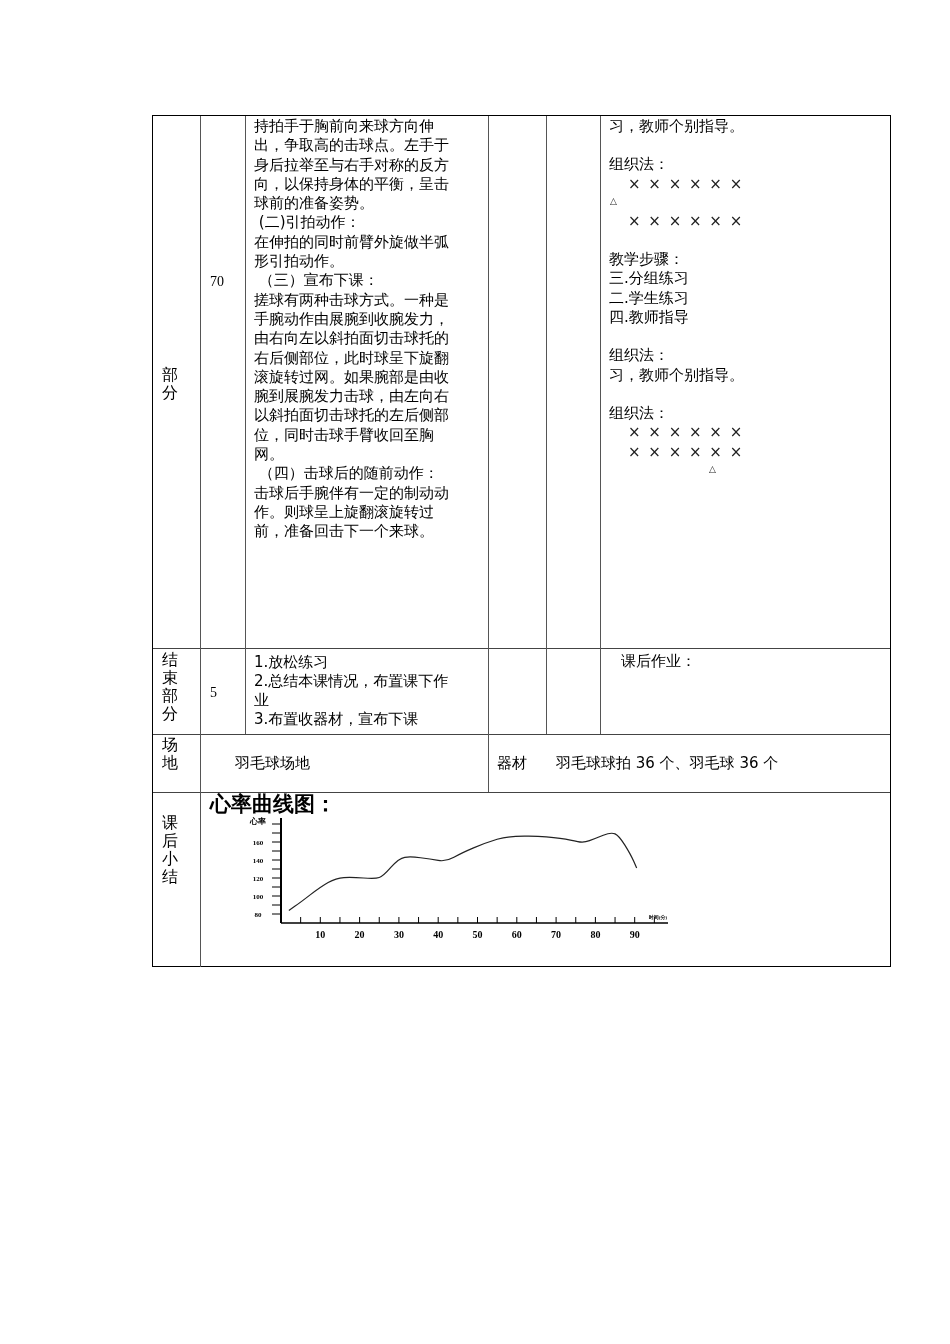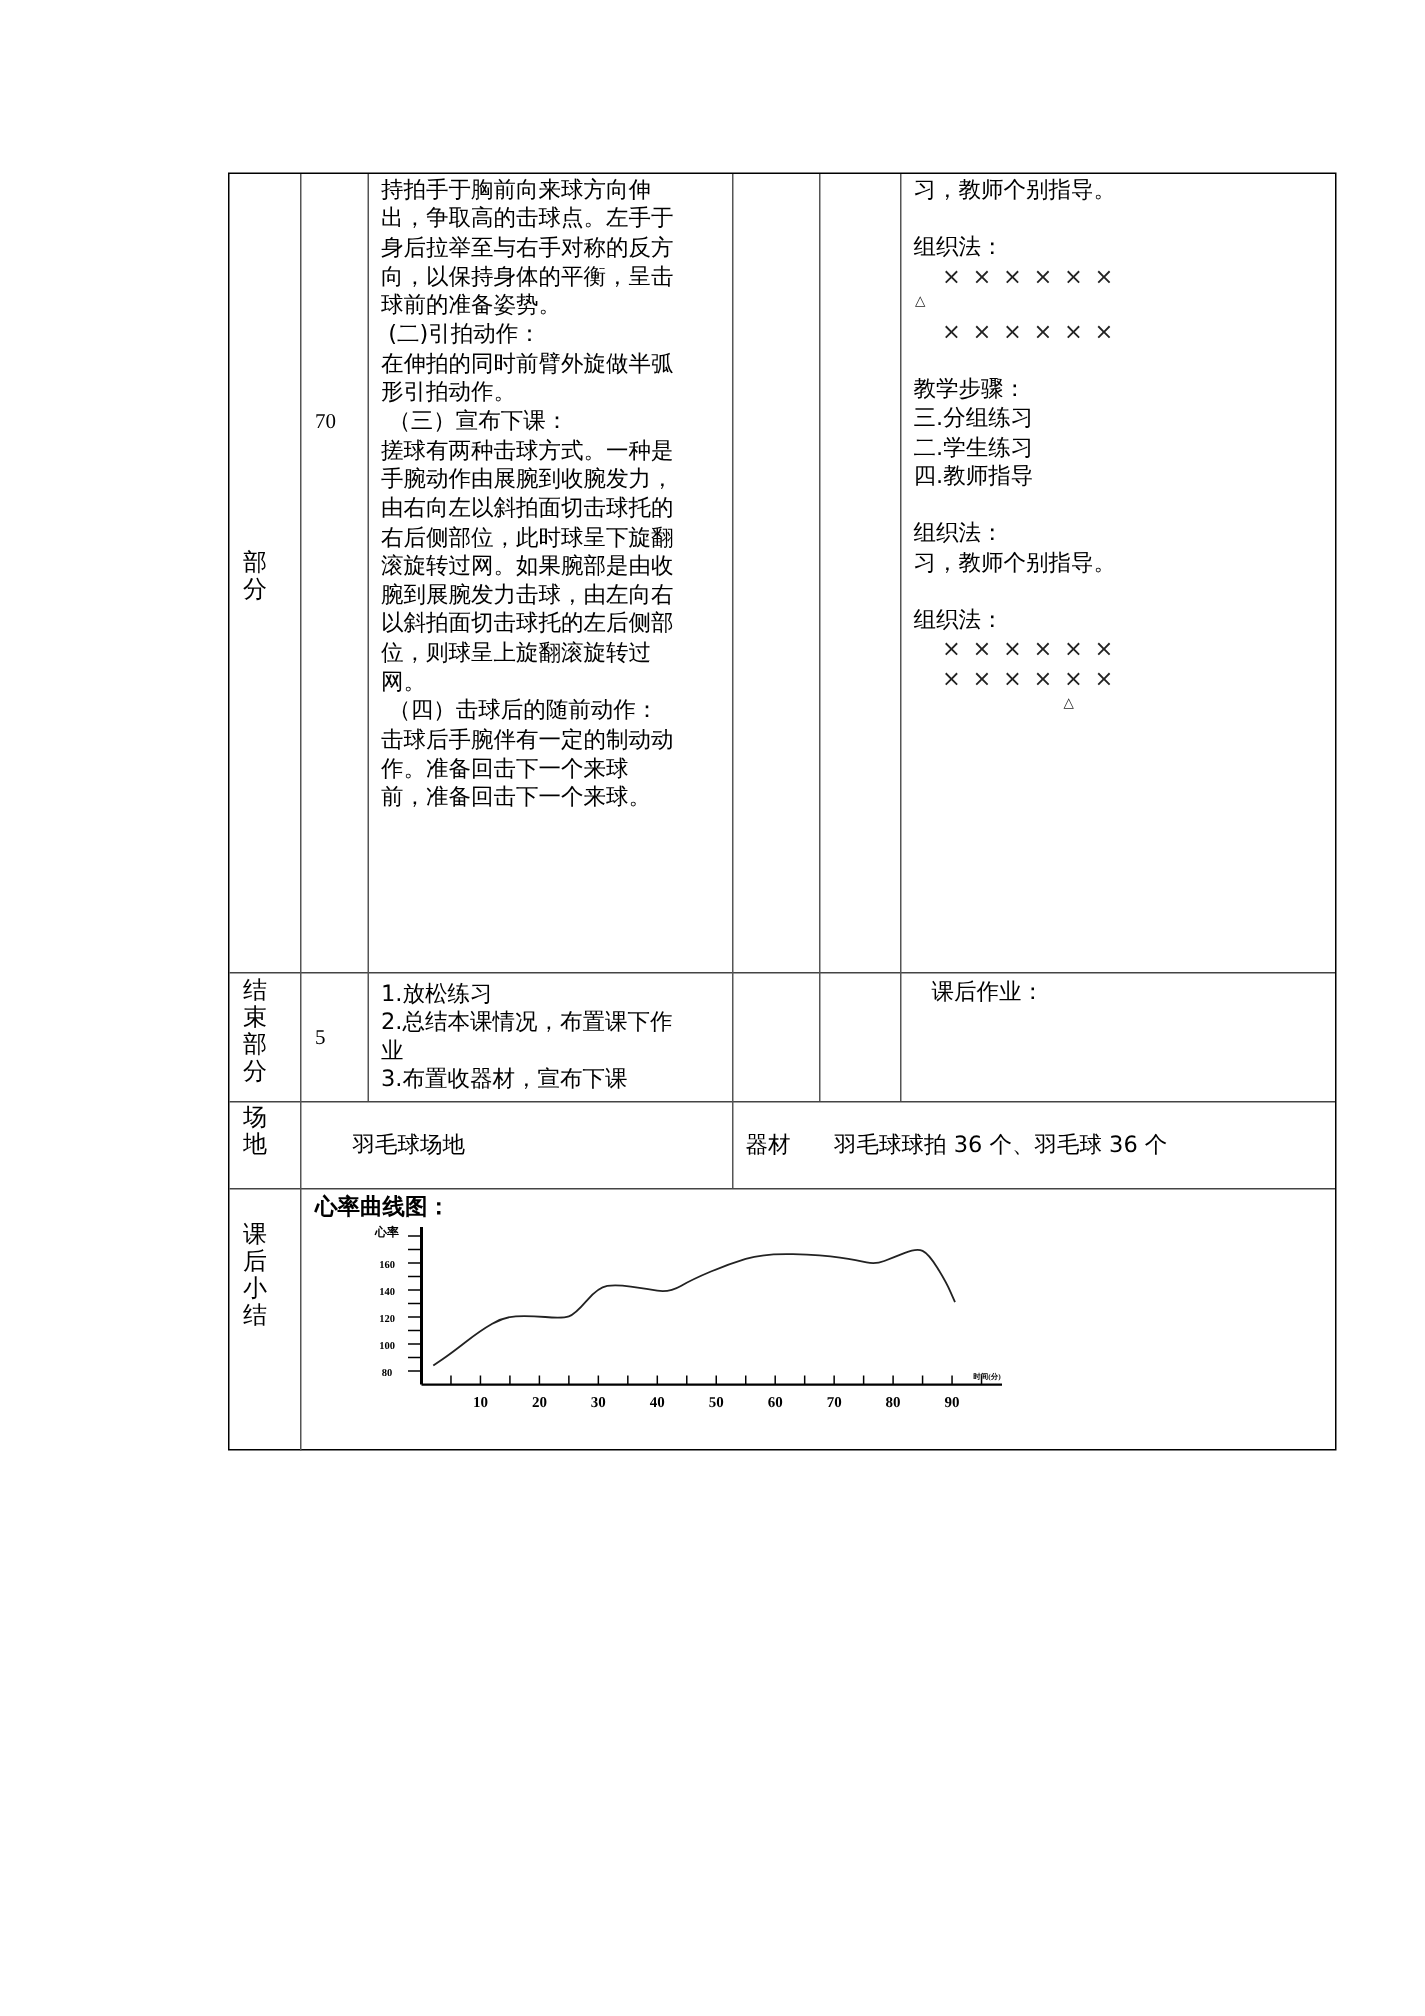--- a/index.html
+++ b/index.html
@@ -8,21 +8,21 @@
   .tbl { position: absolute; left: 152px; top: 115px; width: 739px;
          border: 1px solid #000; box-sizing: border-box; }
   .cell { position: absolute; box-sizing: border-box; font-size: 15px; line-height: 19.3px; }
   .vline { position: absolute; width: 1px; background: #555; }
   .hline { position: absolute; height: 1px; background: #444; left: 0; }
   .txt { white-space: pre-wrap; }
   .serif { font-family: "Liberation Serif", serif; font-size: 14px; }
   .vert { font-size: 16px; line-height: 18px; width: 18px; word-break: break-all; }
   .marks { letter-spacing: 0; font-size: 15px; color: #222; }
   .tri { font-size: 9px; line-height: 14px; color: #222; }
-  .chart-title { font-weight: bold; font-size: 15px; }
+  .chart-title { font-weight: bold; font-size: 21px; }
   svg text { font-family: "Liberation Serif", serif; font-weight: bold; }
 </style>
 </head>
 <body>
 
 <div class="tbl" style="height:852px;">
 
   <div class="hline" style="top:532px; width:737px;"></div>
   <div class="hline" style="top:618px; width:737px;"></div>
   <div class="hline" style="top:676px; width:737px;"></div>
@@ -48,25 +48,25 @@
     <div>在伸拍的同时前臂外旋做半弧</div>
     <div>形引拍动作。</div>
     <div class="txt"> （三）宣布下课：</div>
     <div>搓球有两种击球方式。一种是</div>
     <div>手腕动作由展腕到收腕发力，</div>
     <div>由右向左以斜拍面切击球托的</div>
     <div>右后侧部位，此时球呈下旋翻</div>
     <div>滚旋转过网。如果腕部是由收</div>
     <div>腕到展腕发力击球，由左向右</div>
     <div>以斜拍面切击球托的左后侧部</div>
-    <div>位，则球呈上旋翻滚旋转过</div>
+    <div>位，同时击球手臂收回至胸</div>
     <div>网。</div>
     <div class="txt"> （四）击球后的随前动作：</div>
     <div>击球后手腕伴有一定的制动动</div>
-    <div>作。准备回击下一个来球</div>
+    <div>作。则球呈上旋翻滚旋转过</div>
     <div>前，准备回击下一个来球。</div>
   </div>
   <div class="cell" style="left:456px; top:1px; width:280px;">
     <div>习，教师个别指导。</div>
     <div style="height:19px;"></div>
     <div>组织法：</div>
     <div class="marks" style="padding-left:19px; word-spacing:3px;">× × × × × ×</div>
     <div class="tri" style="padding-left:1px;">△</div>
     <div class="marks" style="padding-left:19px; word-spacing:3px; margin-top:4px;">× × × × × ×</div>
     <div style="height:19px;"></div>

